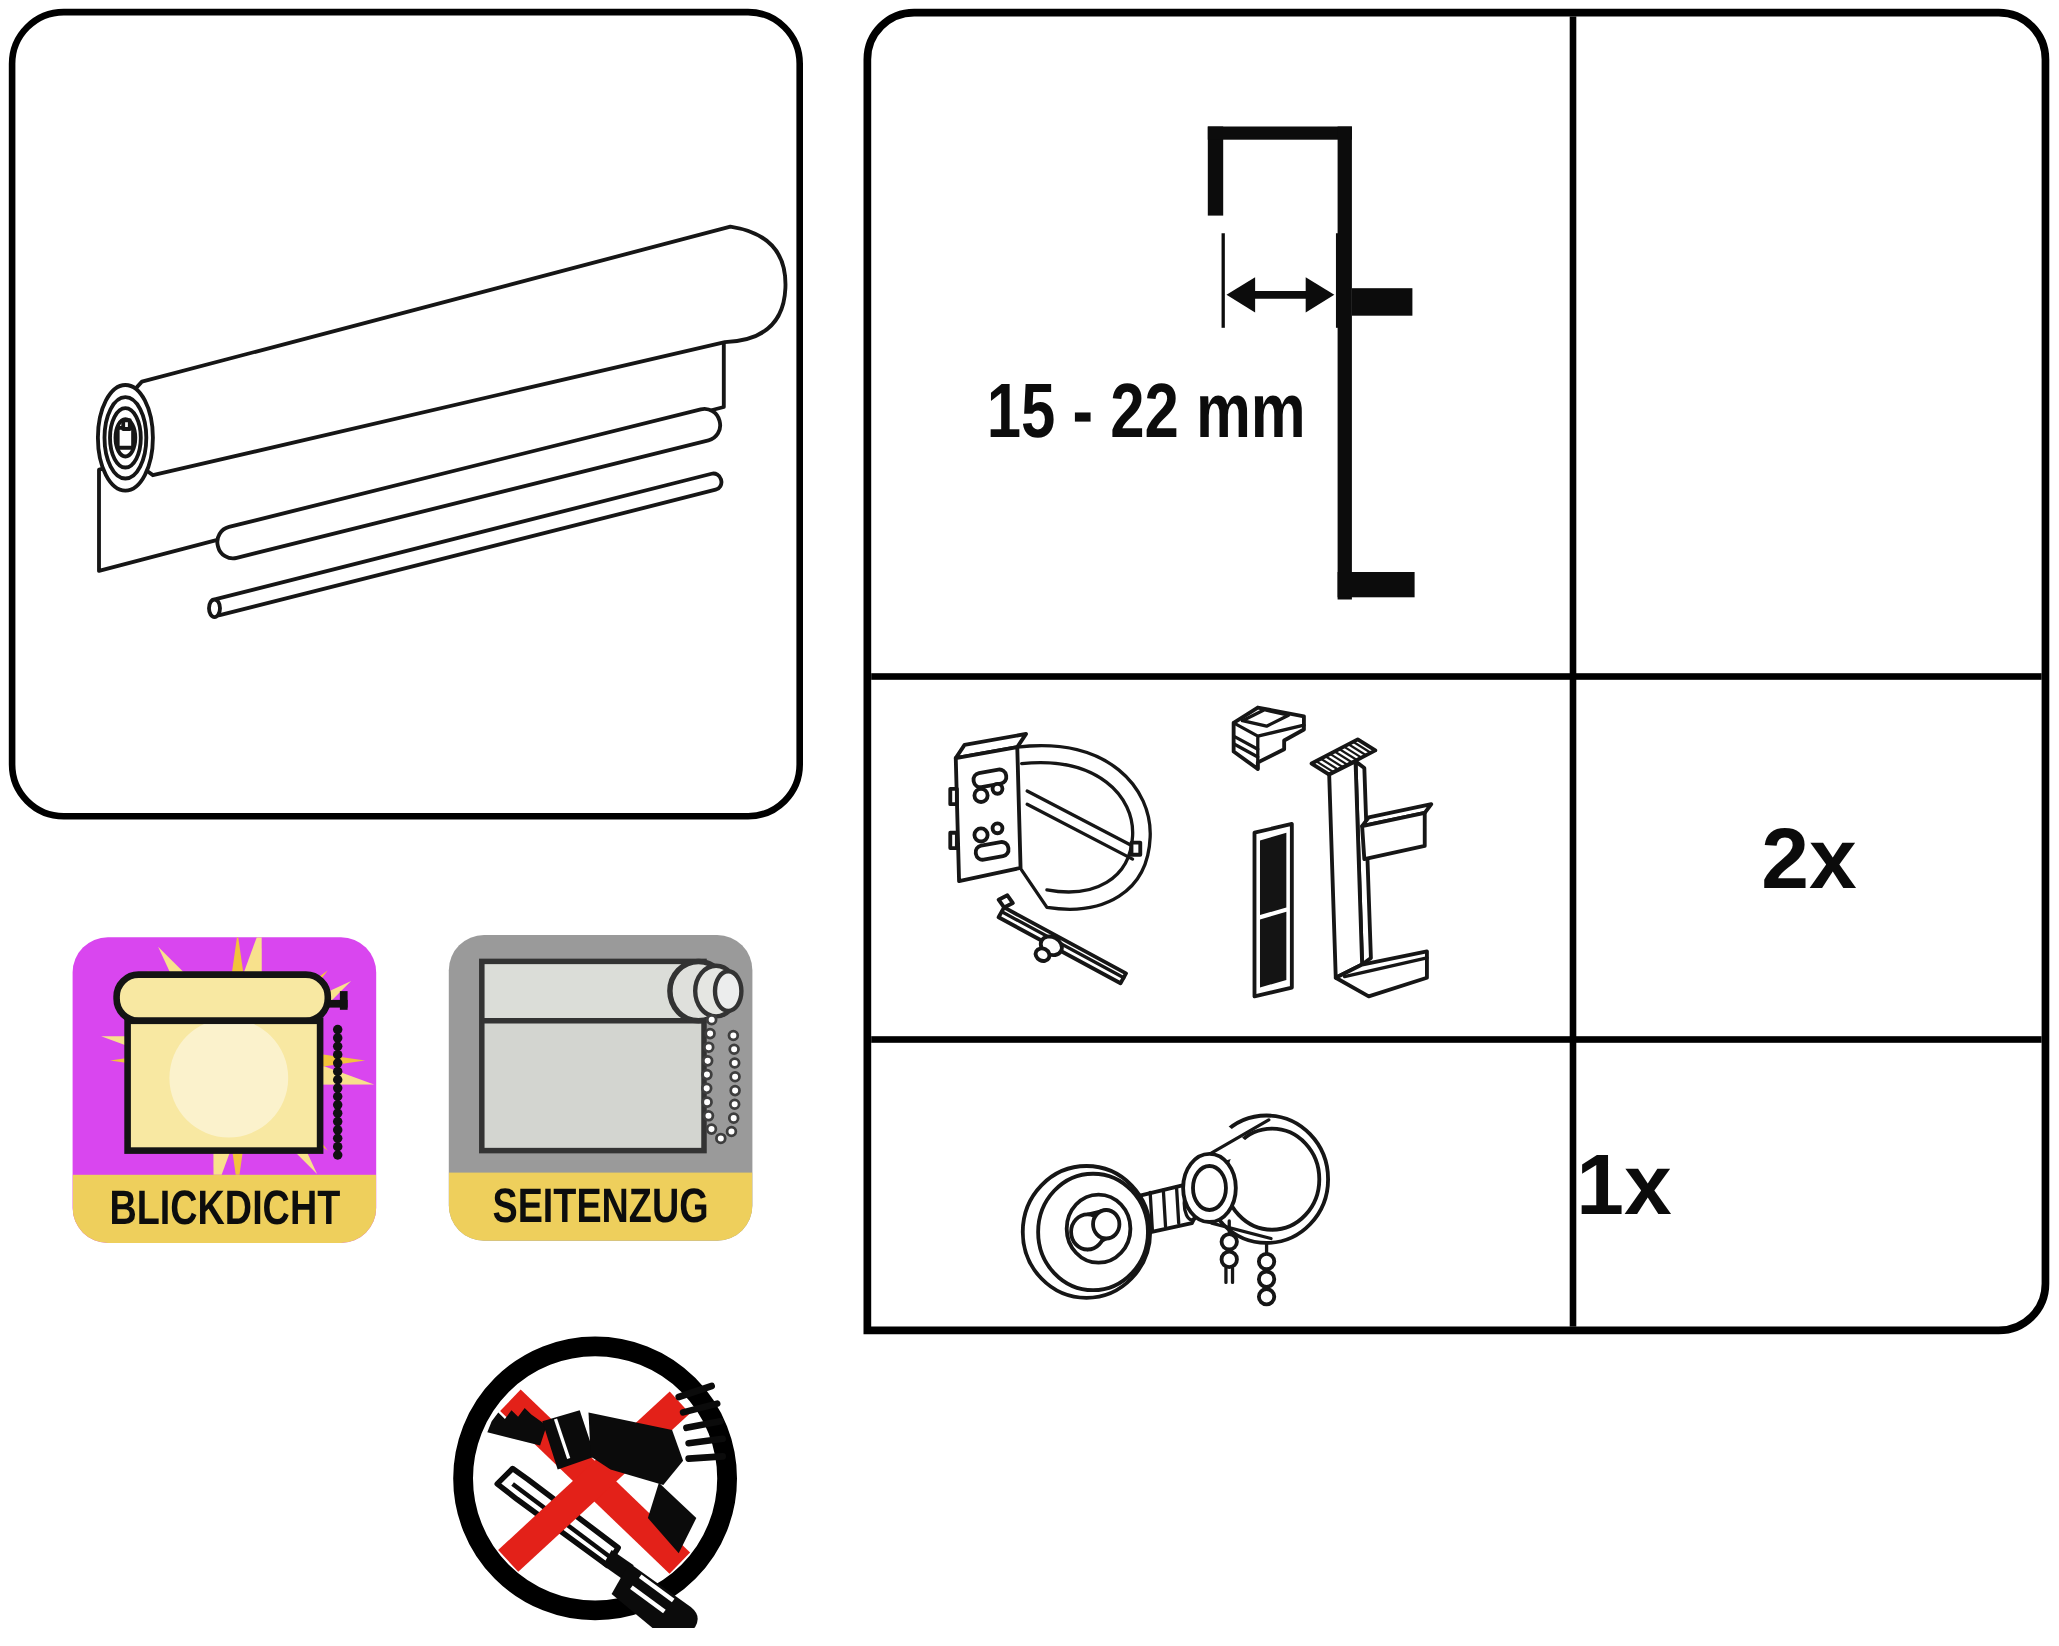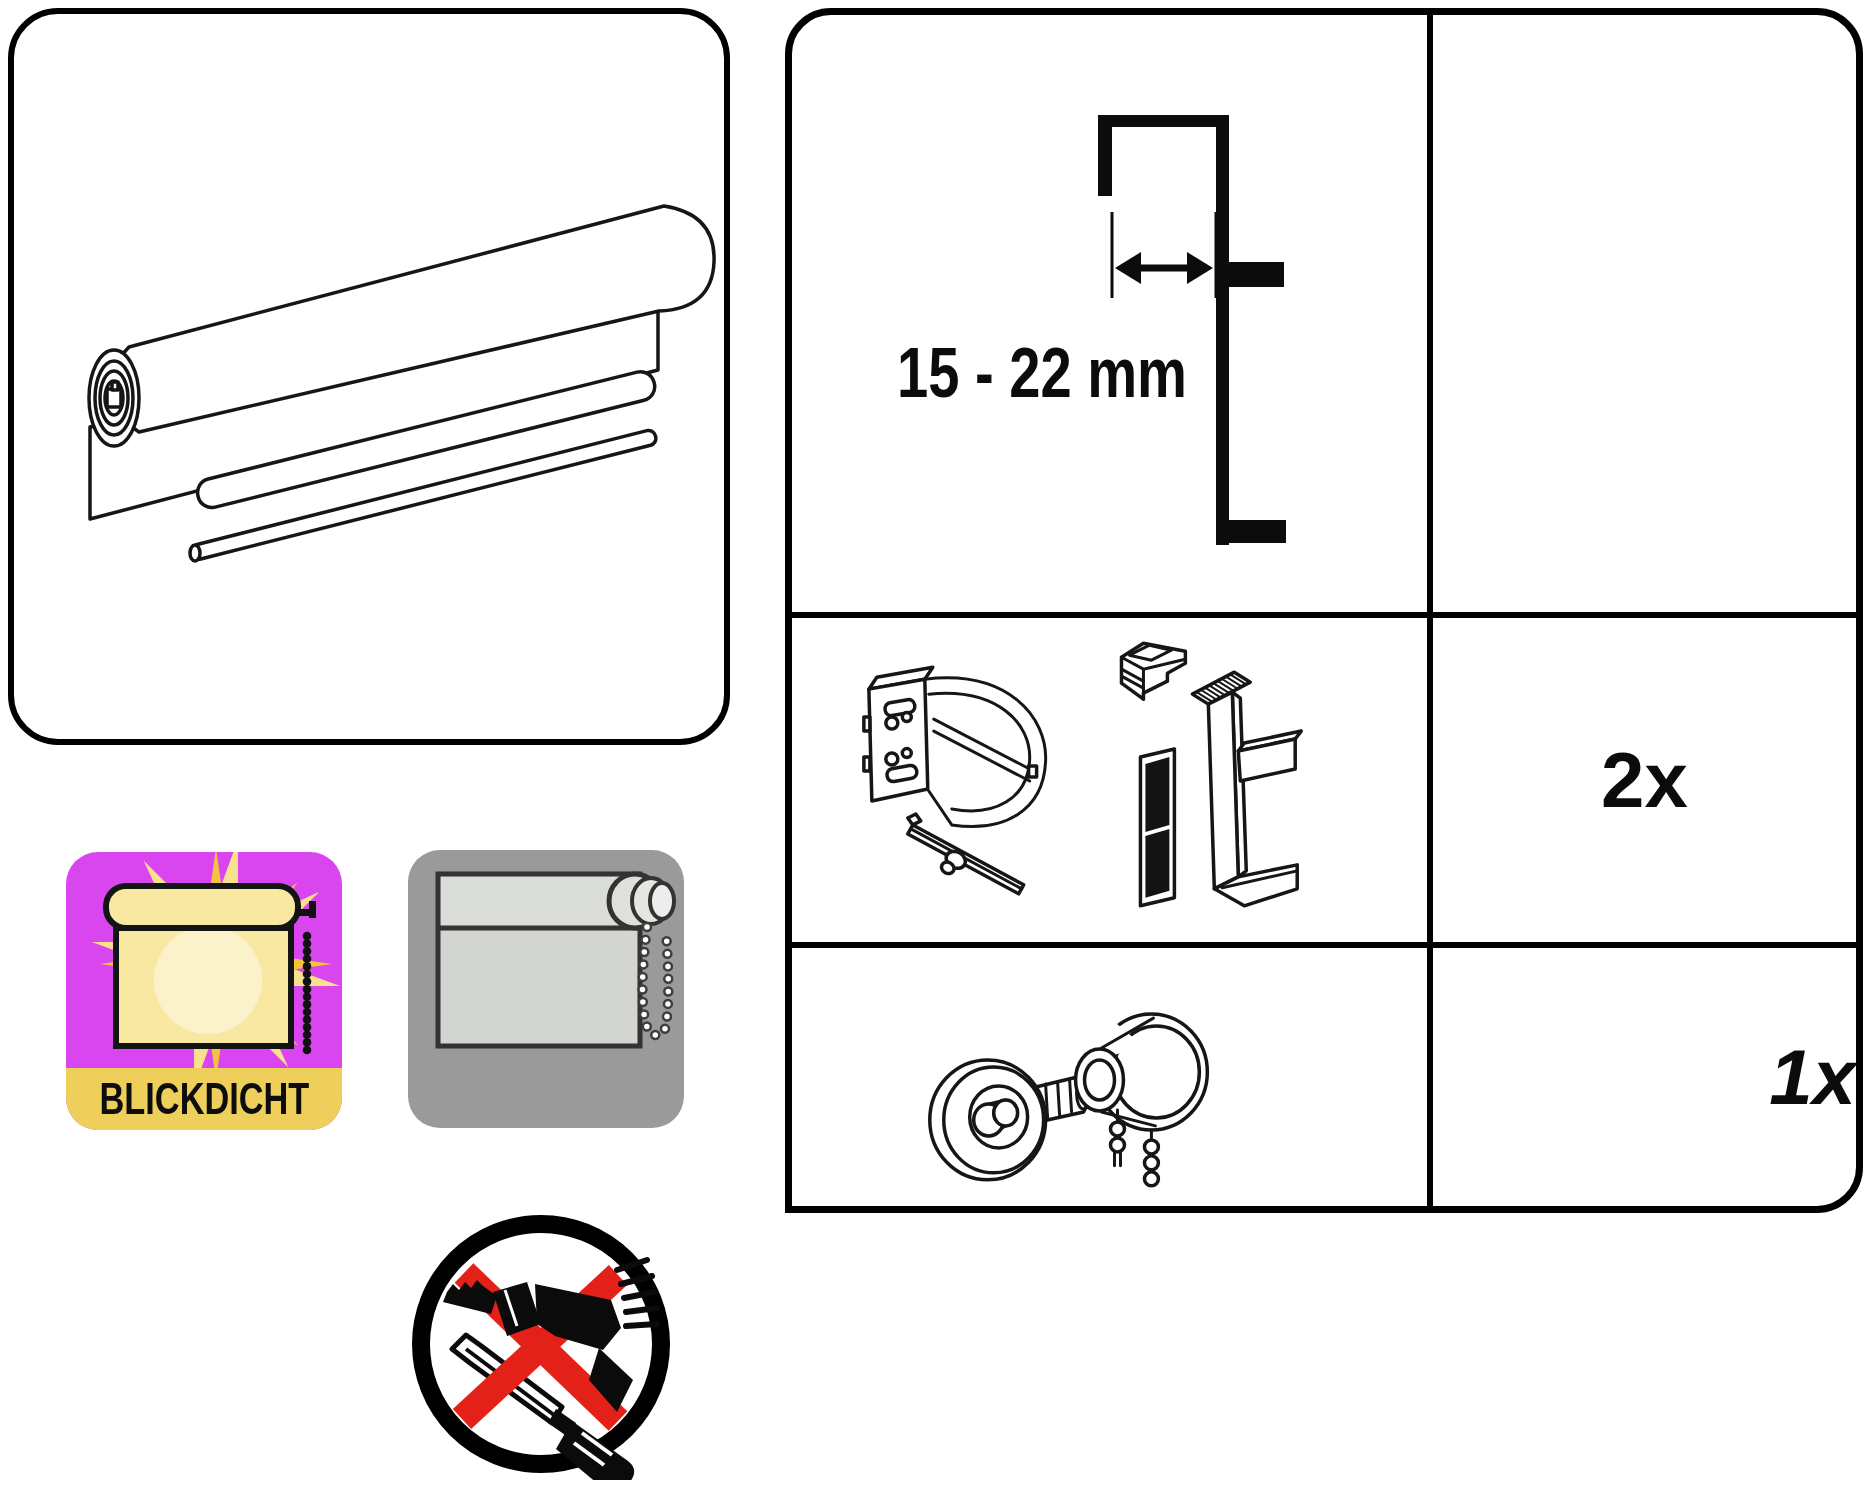--- a/index.html
+++ b/index.html
@@ -28,21 +28,21 @@
   #parts-table{left:785px;top:8px;width:1064px;height:1191px;border:7px solid #000;border-radius:46px 46px 46px 0;background:#fff;}
   .vdiv{position:absolute;top:0;bottom:0;left:635px;width:6px;background:#000;}
   .hdiv{position:absolute;left:0;right:0;height:6px;background:#000;}
   #hdiv1{top:597px;} #hdiv2{top:927px;}
   .cell{position:absolute;overflow:hidden;}
   #cell-r1c1{left:0;top:0;width:635px;height:597px;}
   #cell-r1c2{left:641px;top:0;right:0;height:597px;display:flex;align-items:center;justify-content:center;}
   #cell-r2c1{left:0;top:603px;width:635px;height:324px;}
   #cell-r2c2{left:641px;top:603px;right:0;height:324px;display:flex;align-items:center;justify-content:center;}
   #cell-r3c1{left:0;top:933px;width:635px;height:258px;}
-  #cell-r3c2{left:641px;top:933px;right:0;height:258px;display:flex;align-items:center;justify-content:flex-end;font-style:italic;}
+  #cell-r3c2{left:641px;top:933px;right:0;height:258px;display:flex;align-items:center;justify-content:flex-start;}
   .qty{font-weight:700;font-size:78px;color:#0b0b0b;}
   .cell svg{position:absolute;left:0;top:0;}
 </style>
 </head>
 <body>
 
 <div id="product-box" class="abs">
   <svg width="710" height="725" viewBox="0 0 710 725">
 
     <polygon class="ln" stroke-width="4" points="76,413 644,293 644,356 76,505"></polygon>
@@ -139,20 +139,23 @@
     <g stroke="#333">
       <ellipse cx="227" cy="51" rx="26" ry="27" stroke-width="5" fill="#dfe0dc"></ellipse>
       <ellipse cx="243" cy="51" rx="19" ry="23" stroke-width="4" fill="#e5e6e2"></ellipse>
       <ellipse cx="254" cy="51" rx="12" ry="18" stroke-width="4" fill="#eceded"></ellipse>
     </g>
     <g fill="none" stroke-linecap="round">
       <path d="M239,77 C234,118 232,156 239,177 C244,189 256,187 258,175 C262,146 260,112 258,80" stroke="#3e3e3e" stroke-width="10.5" stroke-dasharray="0 12.5"></path>
       <path d="M239,77 C234,118 232,156 239,177 C244,189 256,187 258,175 C262,146 260,112 258,80" stroke="#fff" stroke-width="5.5" stroke-dasharray="0 12.5"></path>
     </g>
   </svg>
+  <div class="badge-strip" style="background: rgb(238, 207, 92);">
+    <span class="badge-label">SEITENZUG</span>
+  </div>
 </div>
 
 <div id="no-drill" class="abs">
   <svg width="272" height="272" viewBox="0 0 272 272">
     <circle cx="136" cy="136" r="120" fill="#fff" stroke="#000" stroke-width="18"></circle>
 
     <g>
       <path d="M47,141 L61,127 L75,137 L157,199 L147,215 L65,155 Z" fill="#fff" stroke="#0b0b0b" stroke-width="5" stroke-linejoin="round"></path>
       <line x1="61" y1="141" x2="149" y2="207" stroke="#0b0b0b" stroke-width="4"></line>
       <path d="M151,201 L171,215 L163,229 L143,215 Z" fill="#0b0b0b"></path>

